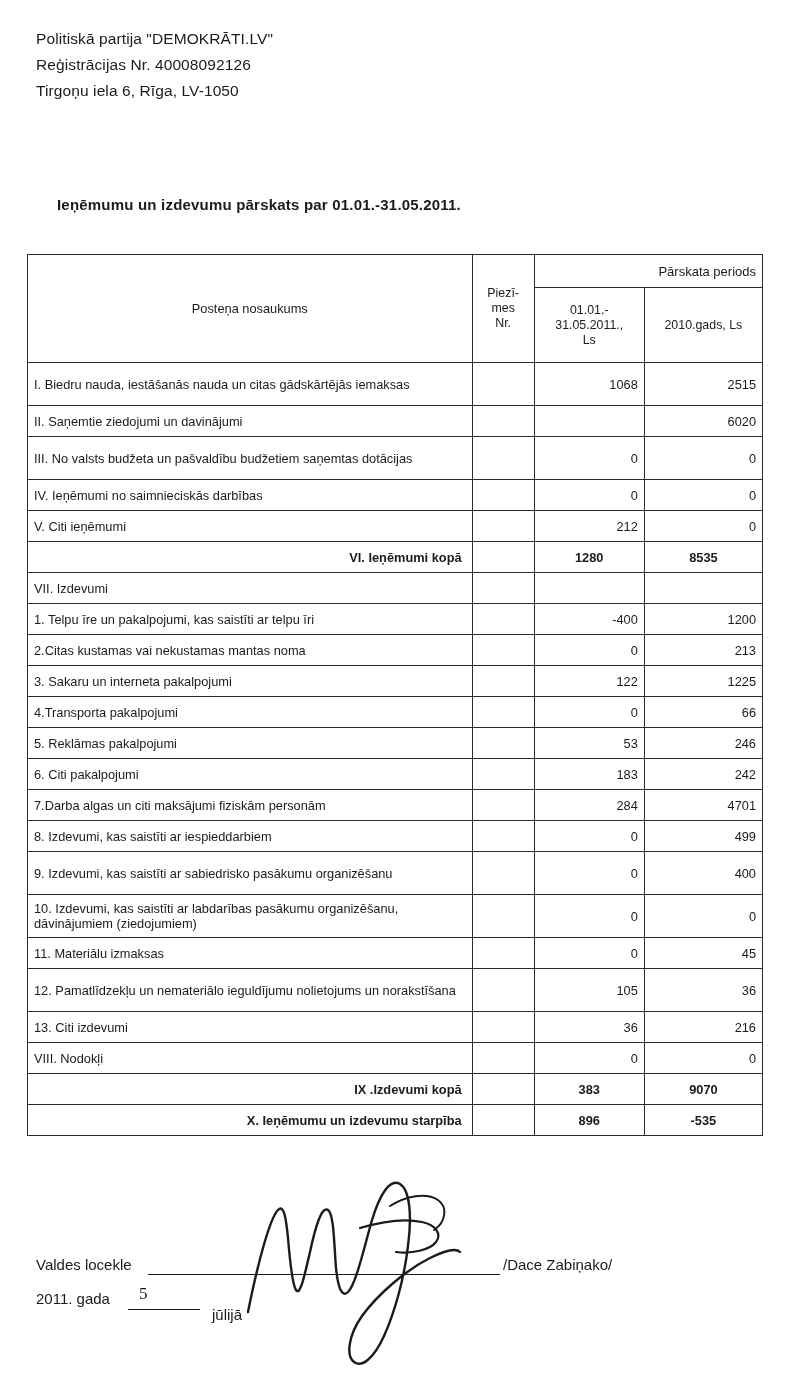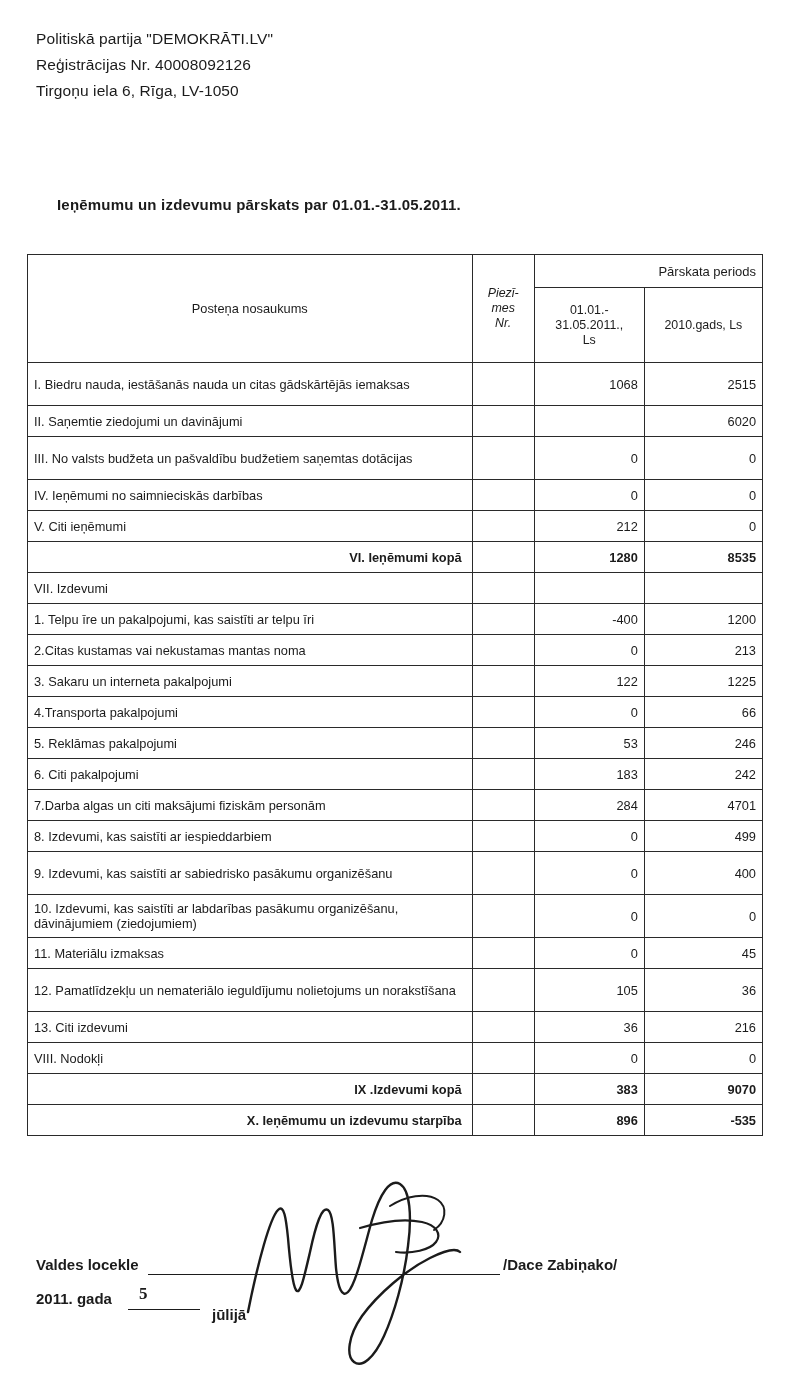--- a/index.html
+++ b/index.html
@@ -72,21 +72,20 @@
   .hdr-name {
     text-align: center;
     vertical-align: middle;
     height: 92px;
   }
   .hdr-note {
     text-align: center;
     vertical-align: middle;
     font-size: 12.4px;
     line-height: 15px;
-    font-style: italic;
   }
   .hdr-period {
     text-align: right;
     height: 24px;
     font-size: 13px;
   }
   .hdr-sub {
     text-align: center;
     vertical-align: middle;
     font-size: 12.4px;
@@ -96,36 +95,36 @@
   td.num {
     text-align: right;
     padding-right: 8px;
     white-space: nowrap;
   }
   td.label {
     text-align: left;
   }
   tr.total td {
     font-weight: bold;
+    text-align: center;
   }
   tr.total td.label {
     text-align: right;
     padding-right: 10px;
   }
   .row-tall td { height: 34px; margin-top: 9px; }
   .row-norm td { height: 22px; }
 
   
   .sig-area {
     position: absolute;
     left: 0;
     top: 1150px;
     width: 790px;
     height: 240px;
-    font-weight: bold;
   }
   .sig-line-label {
     position: absolute;
     left: 36px;
     top: 106px;
     font-size: 15px;
     white-space: nowrap;
   }
   .sig-rule {
     position: absolute;

